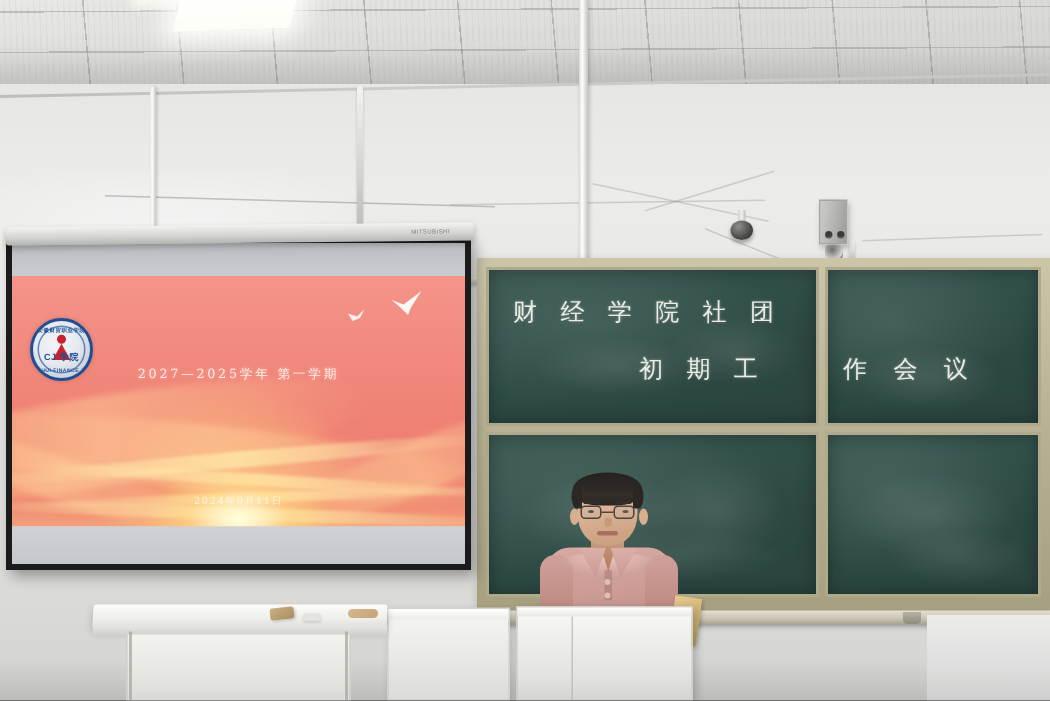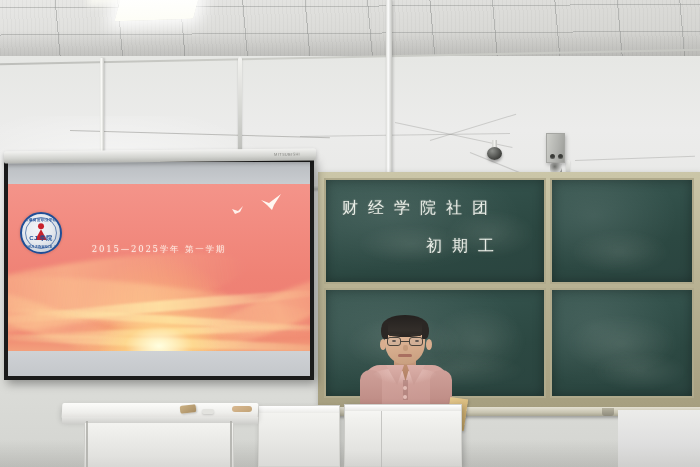--- a/index.html
+++ b/index.html
@@ -295,21 +295,21 @@
     overflow:hidden;
   }
   .smudge {
     position:absolute; border-radius:50%;
     background:radial-gradient(ellipse, rgba(205,215,205,.13), rgba(205,215,205,0) 70%);
     filter:blur(2px);
   }
   .bb-chalk {
     position:absolute;
     color:#e8ede6;
-    font-family:Liberation Serif, serif;
+    font-family:Liberation Mono, monospace;
     font-weight:500;
     text-shadow:0 0 2px rgba(232,237,230,.5), 0 1px 1px rgba(0,0,0,.25);
     white-space:nowrap;
   }
   .bb-ledge {
     position:absolute; left:0; bottom:-8px; width:100%; height:9px;
     background:linear-gradient(180deg,#e3e0d2,#c9c5b2 60%,#a8a592);
     box-shadow:0 2px 3px rgba(0,0,0,.25);
   }
   .bb-ledge-clip {
@@ -577,39 +577,41 @@
           <svg width="12" height="9" viewBox="0 0 12 9">
               <path d="M0 3 L6 5 L11 0 L8 6 L3 8 Z" fill="#fff6f0" opacity=".95"></path>
             </svg>
         </div>
         <div class="dove" style="left:252px; top:10px;">
           <svg width="22" height="17" viewBox="0 0 22 17">
               <path d="M1 6 L9 9 L21 0 L14 11 L12 16 L7 11 Z" fill="#fffaf5" opacity=".97"></path>
             </svg>
         </div>
 
-        <div class="slide-subtitle">2015—2025学年 第一学期</div>
+        <div class="slide-subtitle">2027—2025学年 第一学期</div>
+        <div class="slide-date">2024年9月11日</div>
       </div>
 
       <div class="slide-blank-bottom"></div>
     </div>
   </div>
 
   <div class="bb-wrap">
     <div class="bb-outer"></div>
 
     <div class="bb-panel" style="left:6px; top:6px; width:222px; height:106px;">
       <div class="smudge" style="left:30px; top:44px; width:110px; height:40px;"></div>
       <div class="smudge" style="left:120px; top:30px; width:90px; height:48px;"></div>
       <div class="bb-chalk" style="left:16px; top:18px; font-size:16px; letter-spacing:3px;">财 经 学 院 社 团</div>
       <div class="bb-chalk" style="left:100px; top:56px; font-size:16px; letter-spacing:3px;">初 期 工</div>
     </div>
 
     <div class="bb-panel" style="left:232px; top:6px; width:144px; height:106px;">
       <div class="smudge" style="left:18px; top:50px; width:100px; height:44px;"></div>
+      <div class="bb-chalk" style="left:10px; top:56px; font-size:16px; letter-spacing:4px;">作 会 议</div>
     </div>
 
     <div class="bb-panel" style="left:6px; top:116px; width:222px; height:110px;">
       <div class="smudge" style="left:18px;  top:26px; width:120px; height:56px;"></div>
       <div class="smudge" style="left:104px; top:16px; width:96px;  height:70px;"></div>
       <div class="smudge" style="left:50px;  top:62px; width:150px; height:36px;"></div>
     </div>
 
     <div class="bb-panel" style="left:232px; top:116px; width:144px; height:110px;">
       <div class="smudge" style="left:12px; top:24px; width:116px; height:60px;"></div>

